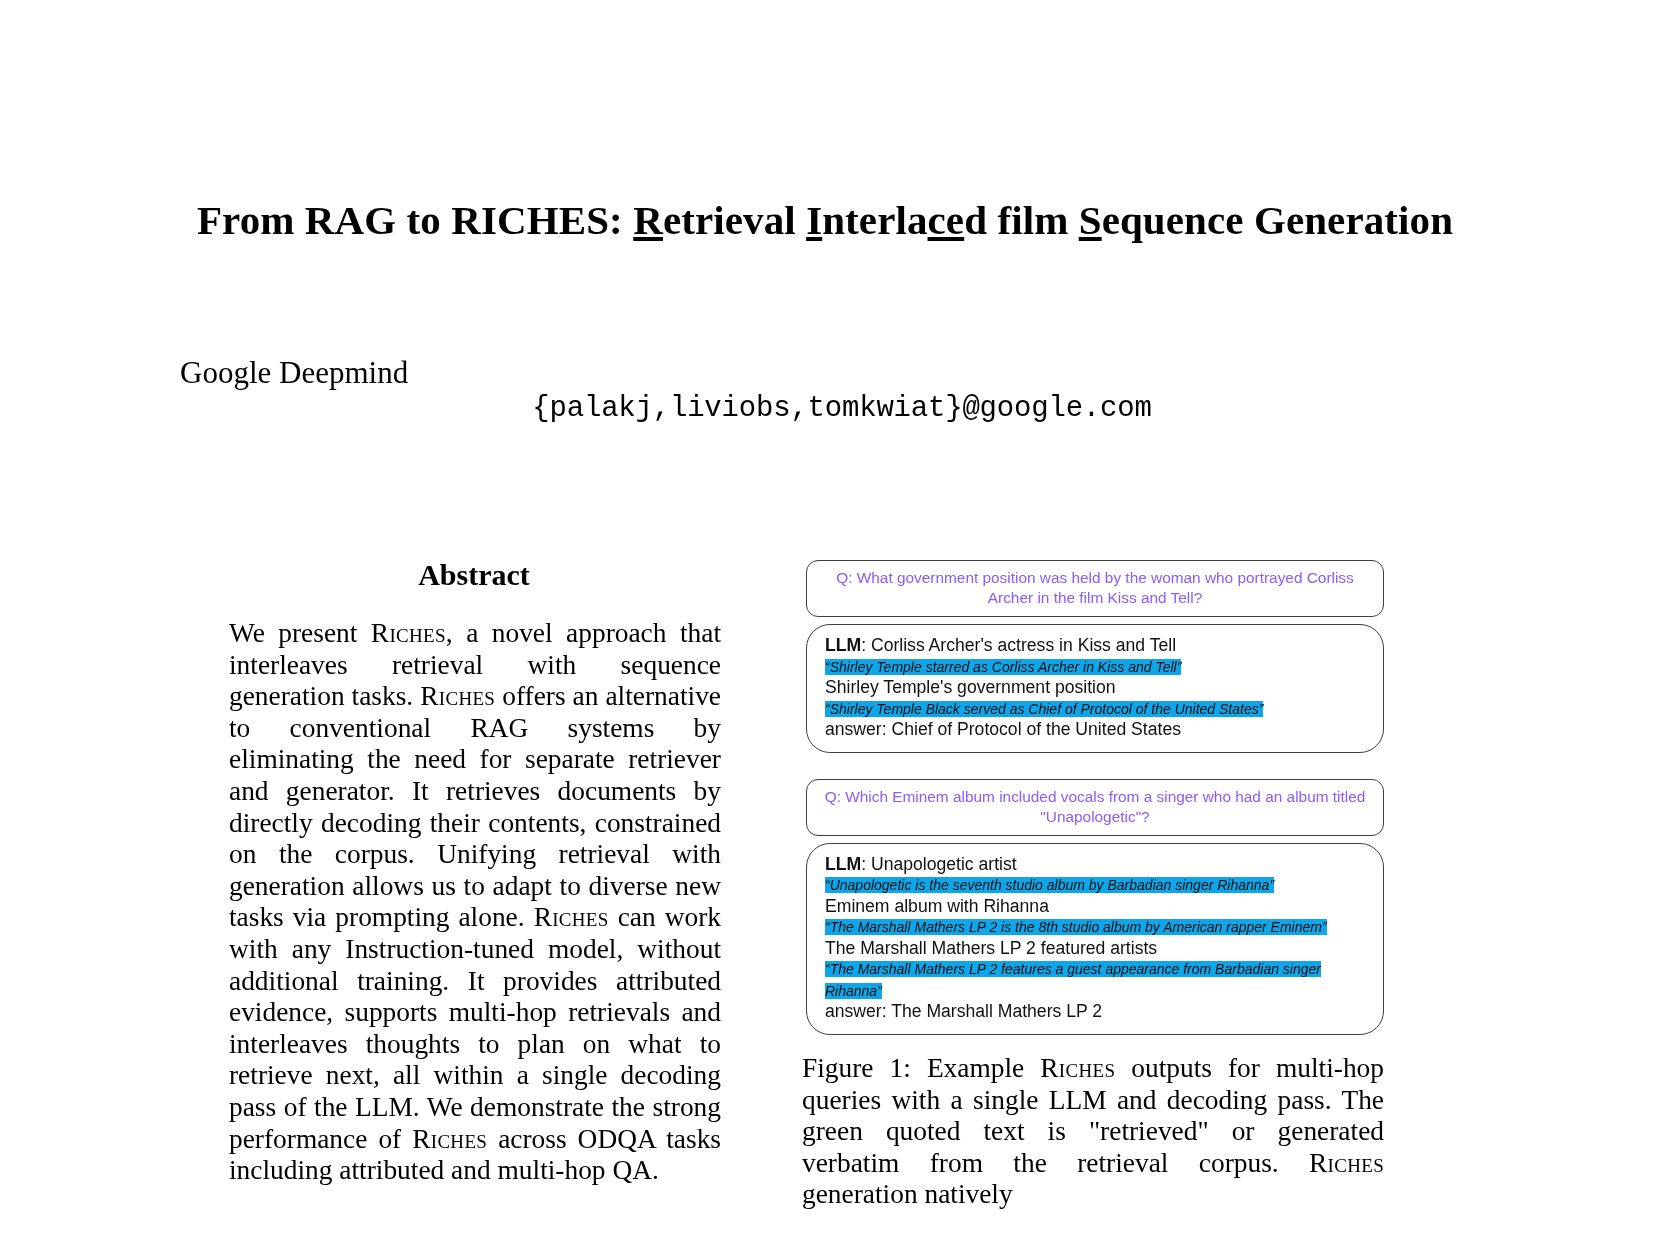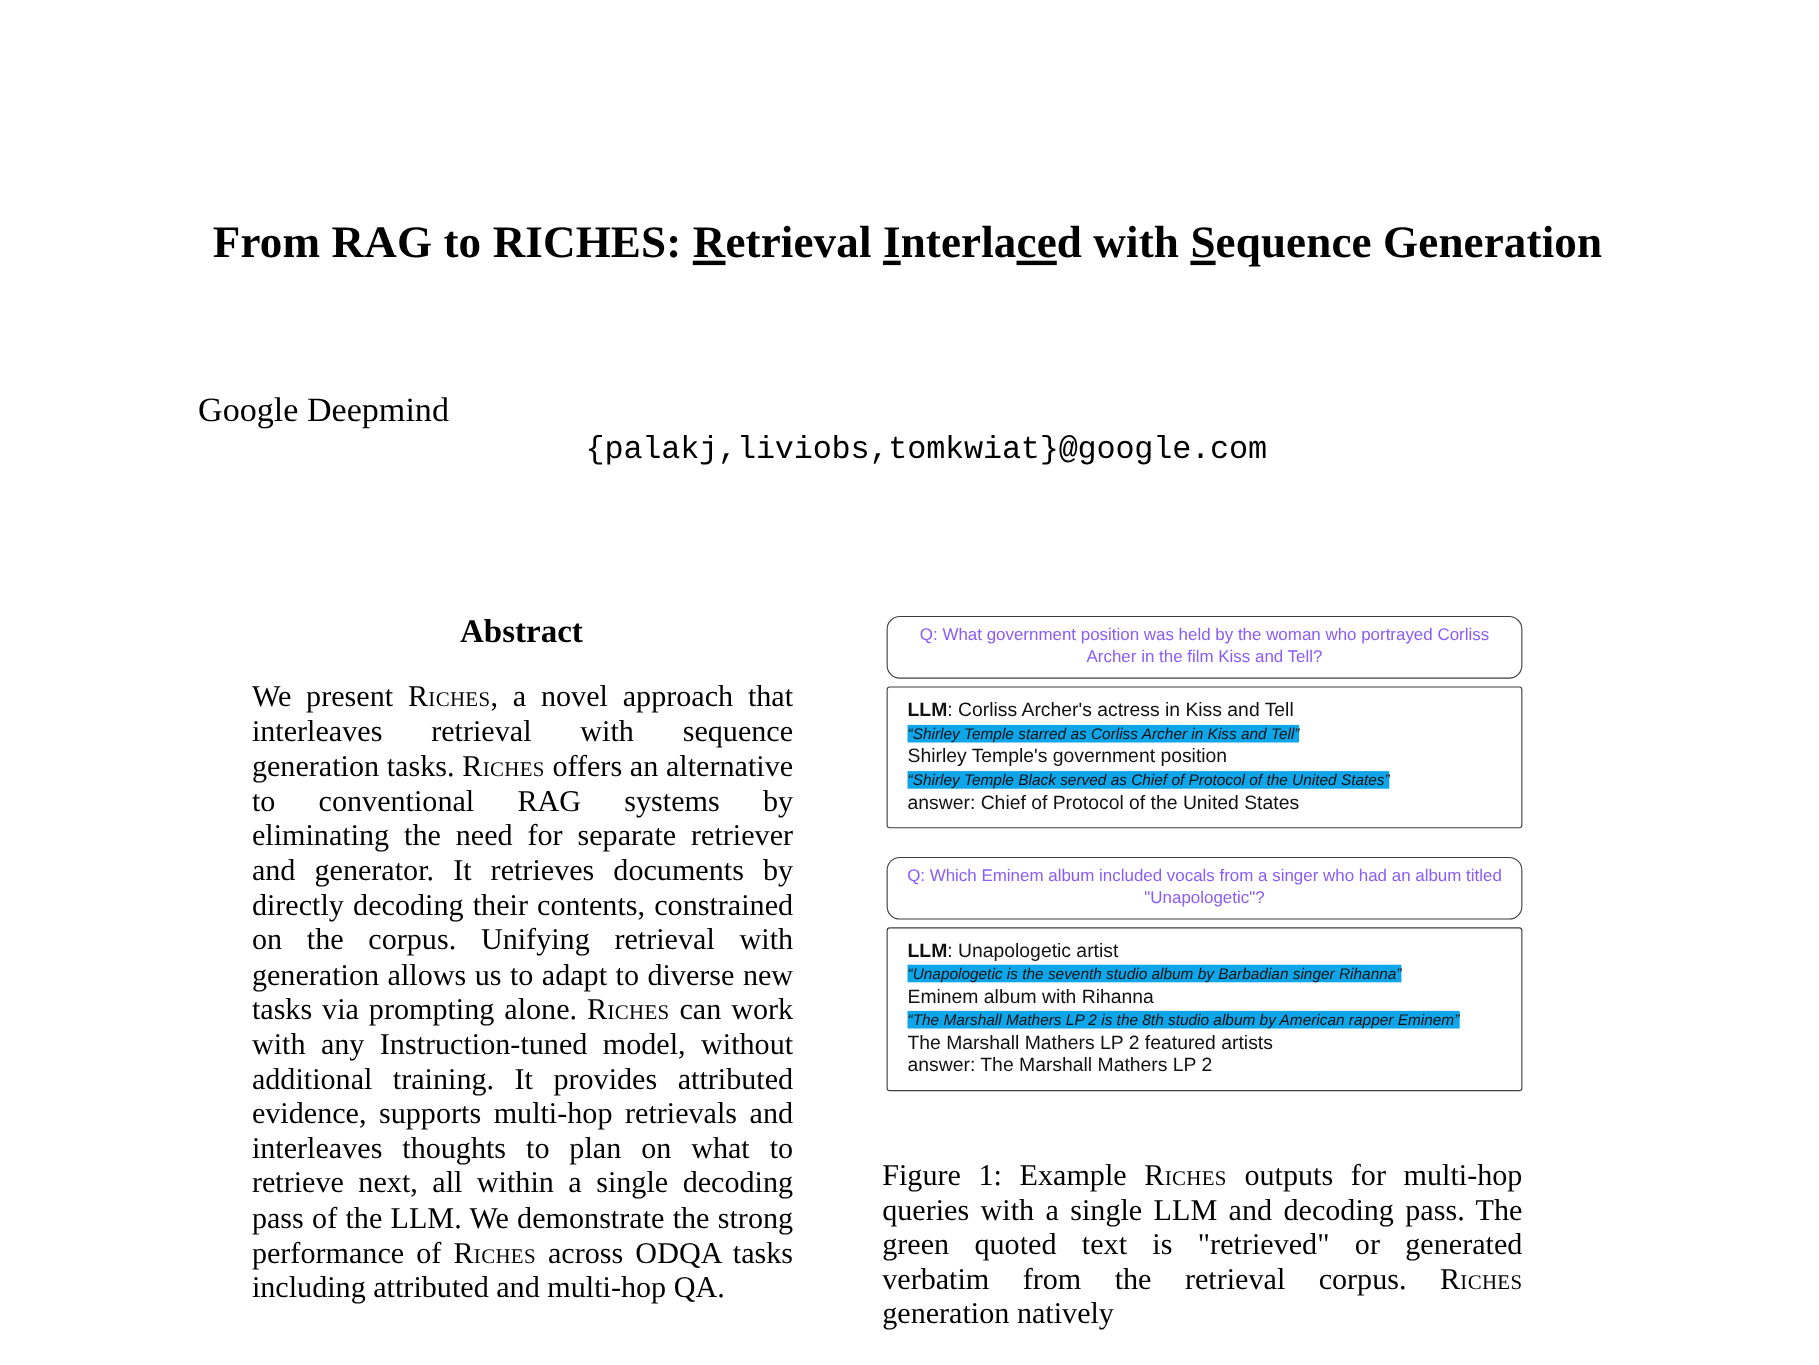--- a/index.html
+++ b/index.html
@@ -109,21 +109,21 @@
     font-family: "Liberation Sans", "DejaVu Sans", sans-serif;
     font-size: 15.4px;
     line-height: 20px;
     text-align: center;
     color: #8b5cf6;
     background: #ffffff;
     box-sizing: border-box;
   }
   .abox {
     border: 1.6px solid #3f3f3f;
-    border-radius: 3px;
+    border-radius: 24px;
     padding: 10px 16px 12px 18px;
     margin-top: 7px;
     font-family: "Liberation Sans", "DejaVu Sans", sans-serif;
     font-size: 17.6px;
     line-height: 20.6px;
     color: #111111;
     background: #ffffff;
     box-sizing: border-box;
   }
   .abox .ln { display: block; white-space: normal; }
@@ -148,21 +148,21 @@
     line-height: 31.6px;
     text-align: justify;
     text-justify: inter-word;
   }
 </style>
 </head>
 <body>
 
 <div class="page">
 
-  <div class="title"><span>From RAG to RICHES: </span><u>R</u><span>etrieval </span><u>I</u><span>nterla</span><u>ce</u><span>d with </span><u>S</u><span>equence Generation</span></div>
+  <div class="title"><span>From RAG to RICHES: </span><u>R</u><span>etrieval </span><u>I</u><span>nterla</span><u>ce</u><span>d film </span><u>S</u><span>equence Generation</span></div>
 
 
   <div class="affiliation">Google Deepmind</div>
   <div class="emails">{palakj,liviobs,tomkwiat}@google.com</div>
 
   <div class="abstract-head">Abstract</div>
   <div class="abstract-body"><span>We present </span><span class="sc">Riches</span><span>, a novel approach that interleaves retrieval with sequence generation tasks. </span><span class="sc">Riches</span><span> offers an alternative to conventional RAG systems by eliminating the need for separate retriever and generator. It retrieves documents by directly decoding their contents, constrained on the corpus. Unifying retrieval with generation allows us to adapt to diverse new tasks via prompting alone. </span><span class="sc">Riches</span><span> can work with any Instruction-tuned model, without additional training. It provides attributed evidence, supports multi-hop retrievals and interleaves thoughts to plan on what to retrieve next, all within a single decoding pass of the LLM. We demonstrate the strong performance of </span><span class="sc">Riches</span><span> across ODQA tasks including attributed and multi-hop QA.</span></div>
 
   <div class="figure">
 
@@ -179,19 +179,20 @@
     <div class="spacer"></div>
 
     <div class="qbox">Q: Which Eminem album included vocals from a singer who had an album titled "Unapologetic"?</div>
 
     <div class="abox">
       <span class="ln"><b>LLM</b><span>: Unapologetic artist</span></span>
       <span class="ln"><span class="hl">“Unapologetic is the seventh studio album by Barbadian singer Rihanna”</span></span>
       <span class="ln plain">Eminem album with Rihanna</span>
       <span class="ln"><span class="hl">“The Marshall Mathers LP 2 is the 8th studio album by American rapper Eminem”</span></span>
       <span class="ln plain">The Marshall Mathers LP 2 featured artists</span>
+      <span class="ln"><span class="hl">“The Marshall Mathers LP 2 features a guest appearance from Barbadian singer Rihanna”</span></span>
       <span class="ln plain">answer: The Marshall Mathers LP 2</span>
     </div>
   </div>
 
   <div class="fig-caption"><span>Figure 1:  Example </span><span class="sc">Riches</span><span> outputs for multi-hop queries with a single LLM and decoding pass.  The green quoted text is "retrieved" or generated verbatim from the retrieval corpus. </span><span class="sc">Riches</span><span> generation natively</span></div>
 
 </div>
 
 </body></html>

